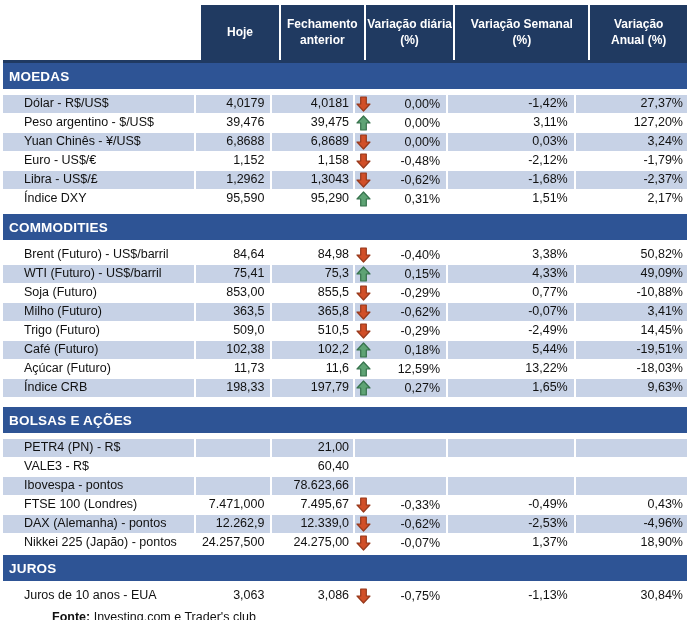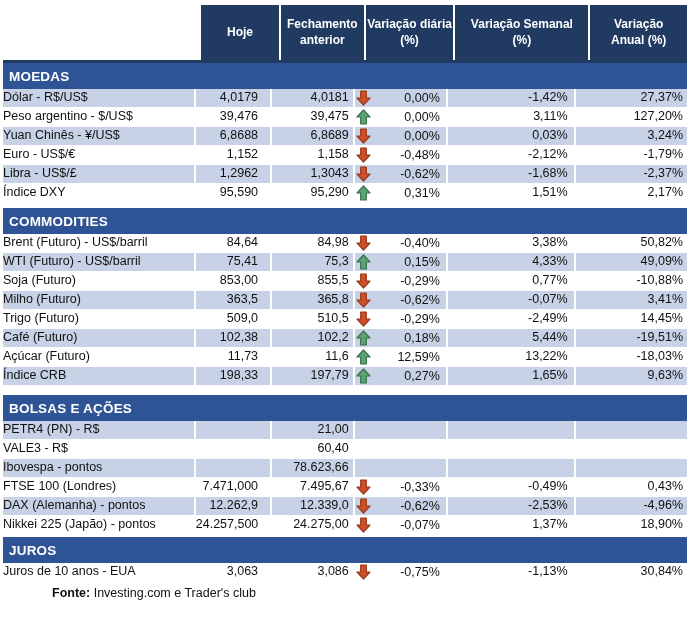--- a/index.html
+++ b/index.html
@@ -23,37 +23,37 @@
   .hc1 { width:79px; } .hc2 { width:86px; } .hc3 { width:91px; }
   .hc4 { width:137px; } .hc5 { width:100px; }
 
   .header-divider { height:3px; background:var(--header-bg); }
 
   
   .section-bar {
     height:26px; background:var(--section-bg); color:#fff;
     font-weight:bold; font-size:13.5px; letter-spacing:0.2px;
     display:flex; align-items:center; padding-left:6px;
-    box-sizing:border-box; margin-bottom:0;
+    box-sizing:border-box; margin-bottom:6px;
   }
   .section-1 { margin-top:5px; }
   .section-2 { margin-top:9px; }
   .section-3 { margin-top:2px; }
 
   
   .row { display:flex; height:19px; }
   .cell {
     box-sizing:border-box; height:19px; line-height:17px;
     font-size:12.5px; overflow:hidden; white-space:nowrap;
     border-right:2px solid #fff; border-bottom:1px solid #fff;
     background:transparent;
   }
   .row.shaded .cell { background:var(--row-shaded); }
-  .c0 { width:201px; padding-left:0; }
-  .c1 { width:79px;  text-align:right; padding-right:12px; }
+  .c0 { width:201px; padding-left:21px; }
+  .c1 { width:79px;  text-align:right; padding-right:6px; }
   .c2 { width:86px;  text-align:right; padding-right:4px; }
   .c3 { width:97px;  display:flex; align-items:center; }
   .c3 .arrow-slot { width:18px; display:flex; align-items:center; justify-content:flex-start; padding-left:1px; }
   .c3 .val { flex:1; text-align:right; padding-right:6px; }
   .c4 { width:133px; text-align:right; padding-right:6px; }
   .c5 { width:116px; text-align:right; padding-right:4px; border-right:none; }
 
   
   .footer { margin:4px 0 0 5px; font-size:12.5px; }
   .footer .bold { font-weight:bold;margin-left:44px; }

